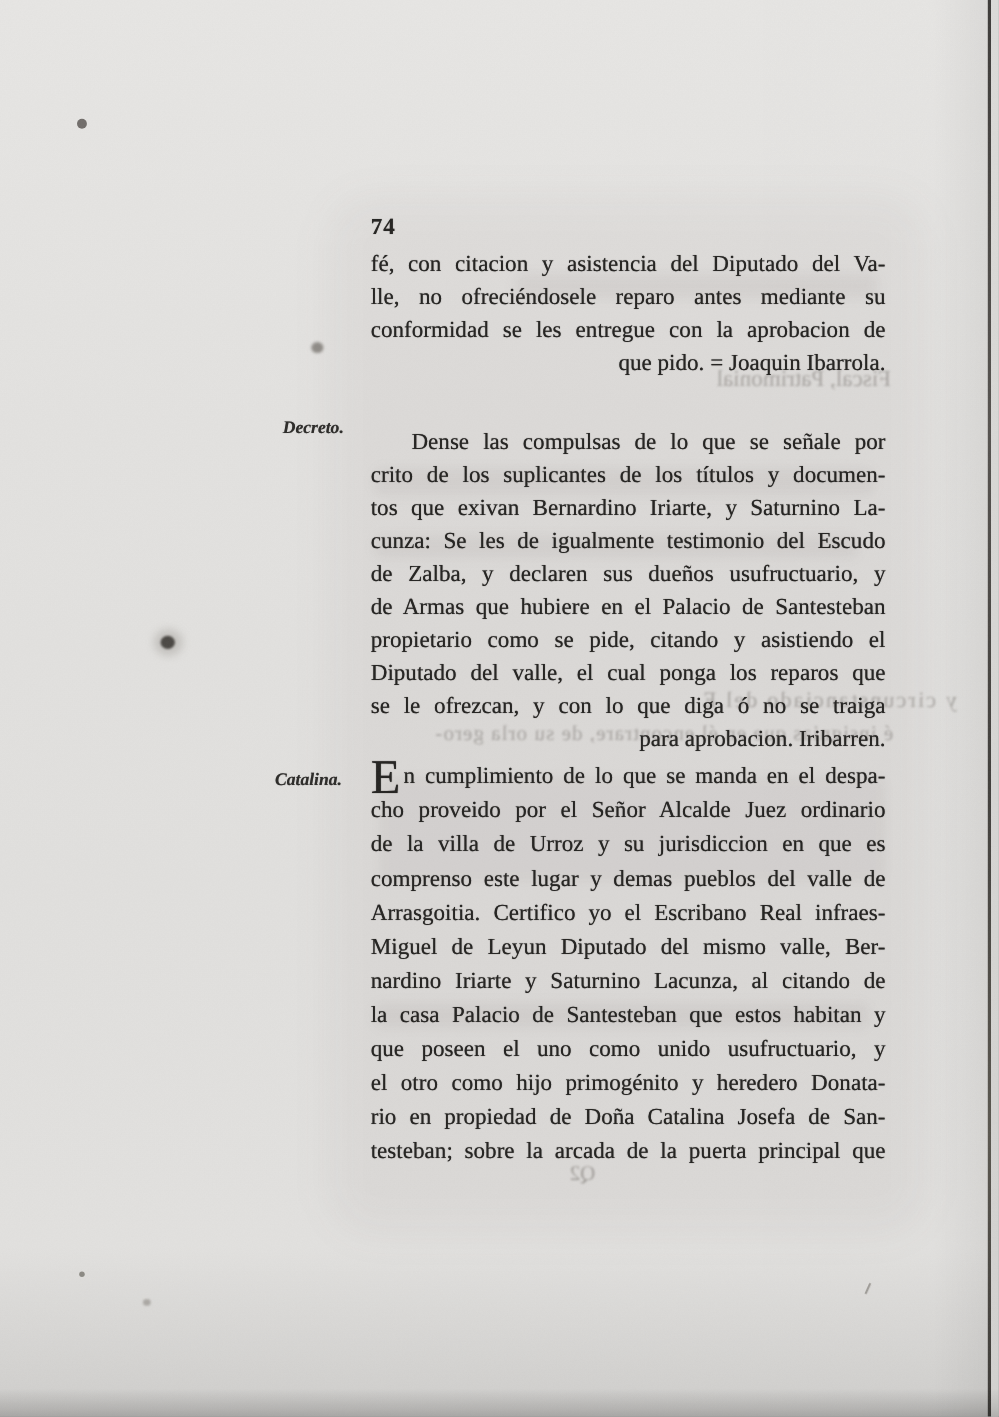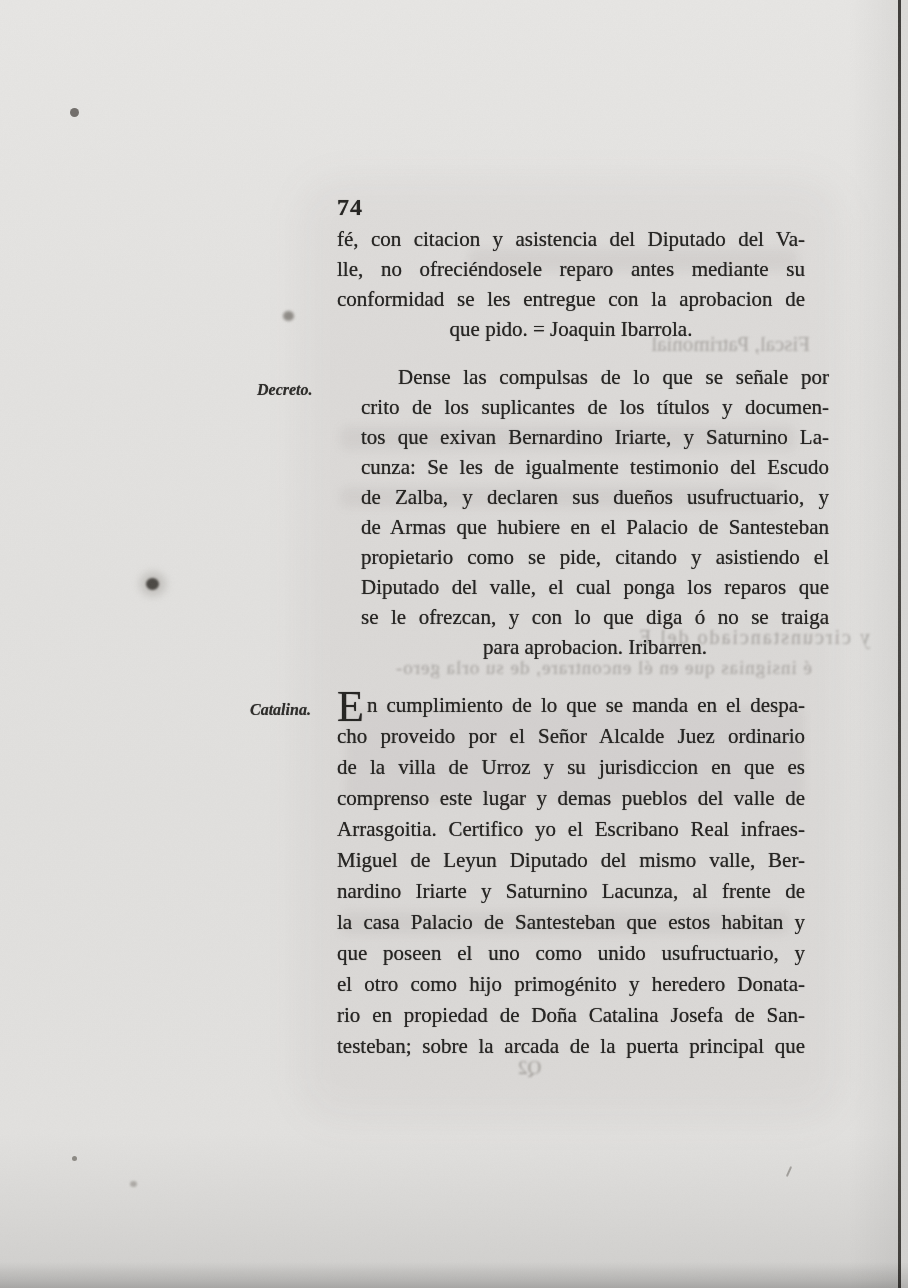--- a/index.html
+++ b/index.html
@@ -32,41 +32,41 @@
     position:absolute;top:0;left:901px;width:7px;height:100%;
     background:linear-gradient(180deg,#dcdbd9,#d3d2d0);
   }
   .edge-shadow-bottom{
     position:absolute;left:0;bottom:0;width:100%;height:26px;
     background:linear-gradient(180deg, rgba(0,0,0,0) 0%, rgba(0,0,0,0.10) 70%, rgba(0,0,0,0.16) 100%);
   }
   
   .page-number{
     position:absolute;left:337px;top:194px;
-    font-size:24px;font-weight:bold;color:#242321;
+    font-size:21px;font-weight:bold;color:#242321;
     letter-spacing:1px;
     text-shadow:0 0 0.8px rgba(40,38,36,0.7);
   }
   .textcol{
     position:absolute;left:337px;width:468px;
     color:#232220;
     font-size:21px;
     text-shadow:0 0 0.8px rgba(45,42,40,0.85);
   }
   .textcol .line{
     display:block;width:100%;
     line-height:30px;height:30px;
     text-align:justify;
     -moz-text-align-last:justify;
     text-align-last:justify;
     white-space:nowrap;
   }
   #para3 .line{line-height:31px;height:31px;}
   .textcol .line.last{
-    text-align:center;
+    text-align:right;
     -moz-text-align-last:auto;
     text-align-last:auto;
   }
   .textcol .line.indent{text-indent:37px;}
   .initial{
     display:inline-block;
     font-size:44px;line-height:20px;
     vertical-align:-9px;
     margin-right:3px;
     text-shadow:0 0 1px rgba(45,42,40,0.85);
@@ -128,41 +128,41 @@
   <div class="margin-note" id="note-decreto">Decreto.</div>
   <div class="margin-note" id="note-compulsa">Catalina.</div>
 
   <div class="textcol" id="para1" style="top:224px;">
     <div class="line">fé, con citacion y asistencia del Diputado del Va-</div>
     <div class="line">lle, no ofreciéndosele reparo antes mediante su</div>
     <div class="line">conformidad se les entregue con la aprobacion de</div>
     <div class="line last">que pido. = Joaquin Ibarrola.</div>
   </div>
 
-  <div class="textcol" id="para2" style="top:362px;margin-left:24px;">
+  <div class="textcol" id="para2" style="top:386px;">
     <div class="line indent">Dense las compulsas de lo que se señale por</div>
     <div class="line">crito de los suplicantes de los títulos y documen-</div>
     <div class="line">tos que exivan Bernardino Iriarte, y Saturnino La-</div>
     <div class="line">cunza: Se les de igualmente testimonio del Escudo</div>
     <div class="line">de Zalba, y declaren sus dueños usufructuario, y</div>
     <div class="line">de Armas que hubiere en el Palacio de Santesteban</div>
     <div class="line">propietario como se pide, citando y asistiendo el</div>
     <div class="line">Diputado del valle, el cual ponga los reparos que</div>
     <div class="line">se le ofrezcan, y con lo que diga ó no se traiga</div>
     <div class="line last">para aprobacion. Iribarren.</div>
   </div>
 
   <div class="textcol" id="para3" style="top:690px;">
     <div class="line"><span class="initial">E</span><span>n cumplimiento de lo que se manda en el despa-</span></div>
     <div class="line">cho proveido por el Señor Alcalde Juez ordinario</div>
     <div class="line">de la villa de Urroz y su jurisdiccion en que es</div>
     <div class="line">comprenso este lugar y demas pueblos del valle de</div>
     <div class="line">Arrasgoitia. Certifico yo el Escribano Real infraes-</div>
     <div class="line">Miguel de Leyun Diputado del mismo valle, Ber-</div>
-    <div class="line">nardino Iriarte y Saturnino Lacunza, al frente de</div>
+    <div class="line">nardino Iriarte y Saturnino Lacunza, al citando de</div>
     <div class="line">la casa Palacio de Santesteban que estos habitan y</div>
     <div class="line">que poseen el uno como unido usufructuario, y</div>
     <div class="line">el otro como hijo primogénito y heredero Donata-</div>
     <div class="line">rio en propiedad de Doña Catalina Josefa de San-</div>
     <div class="line">testeban; sobre la arcada de la puerta principal que</div>
   </div>
 
   <div class="speck" id="speck-3b"></div>
   <div class="speck" id="speck-1"></div>
   <div class="speck" id="speck-2"></div>

